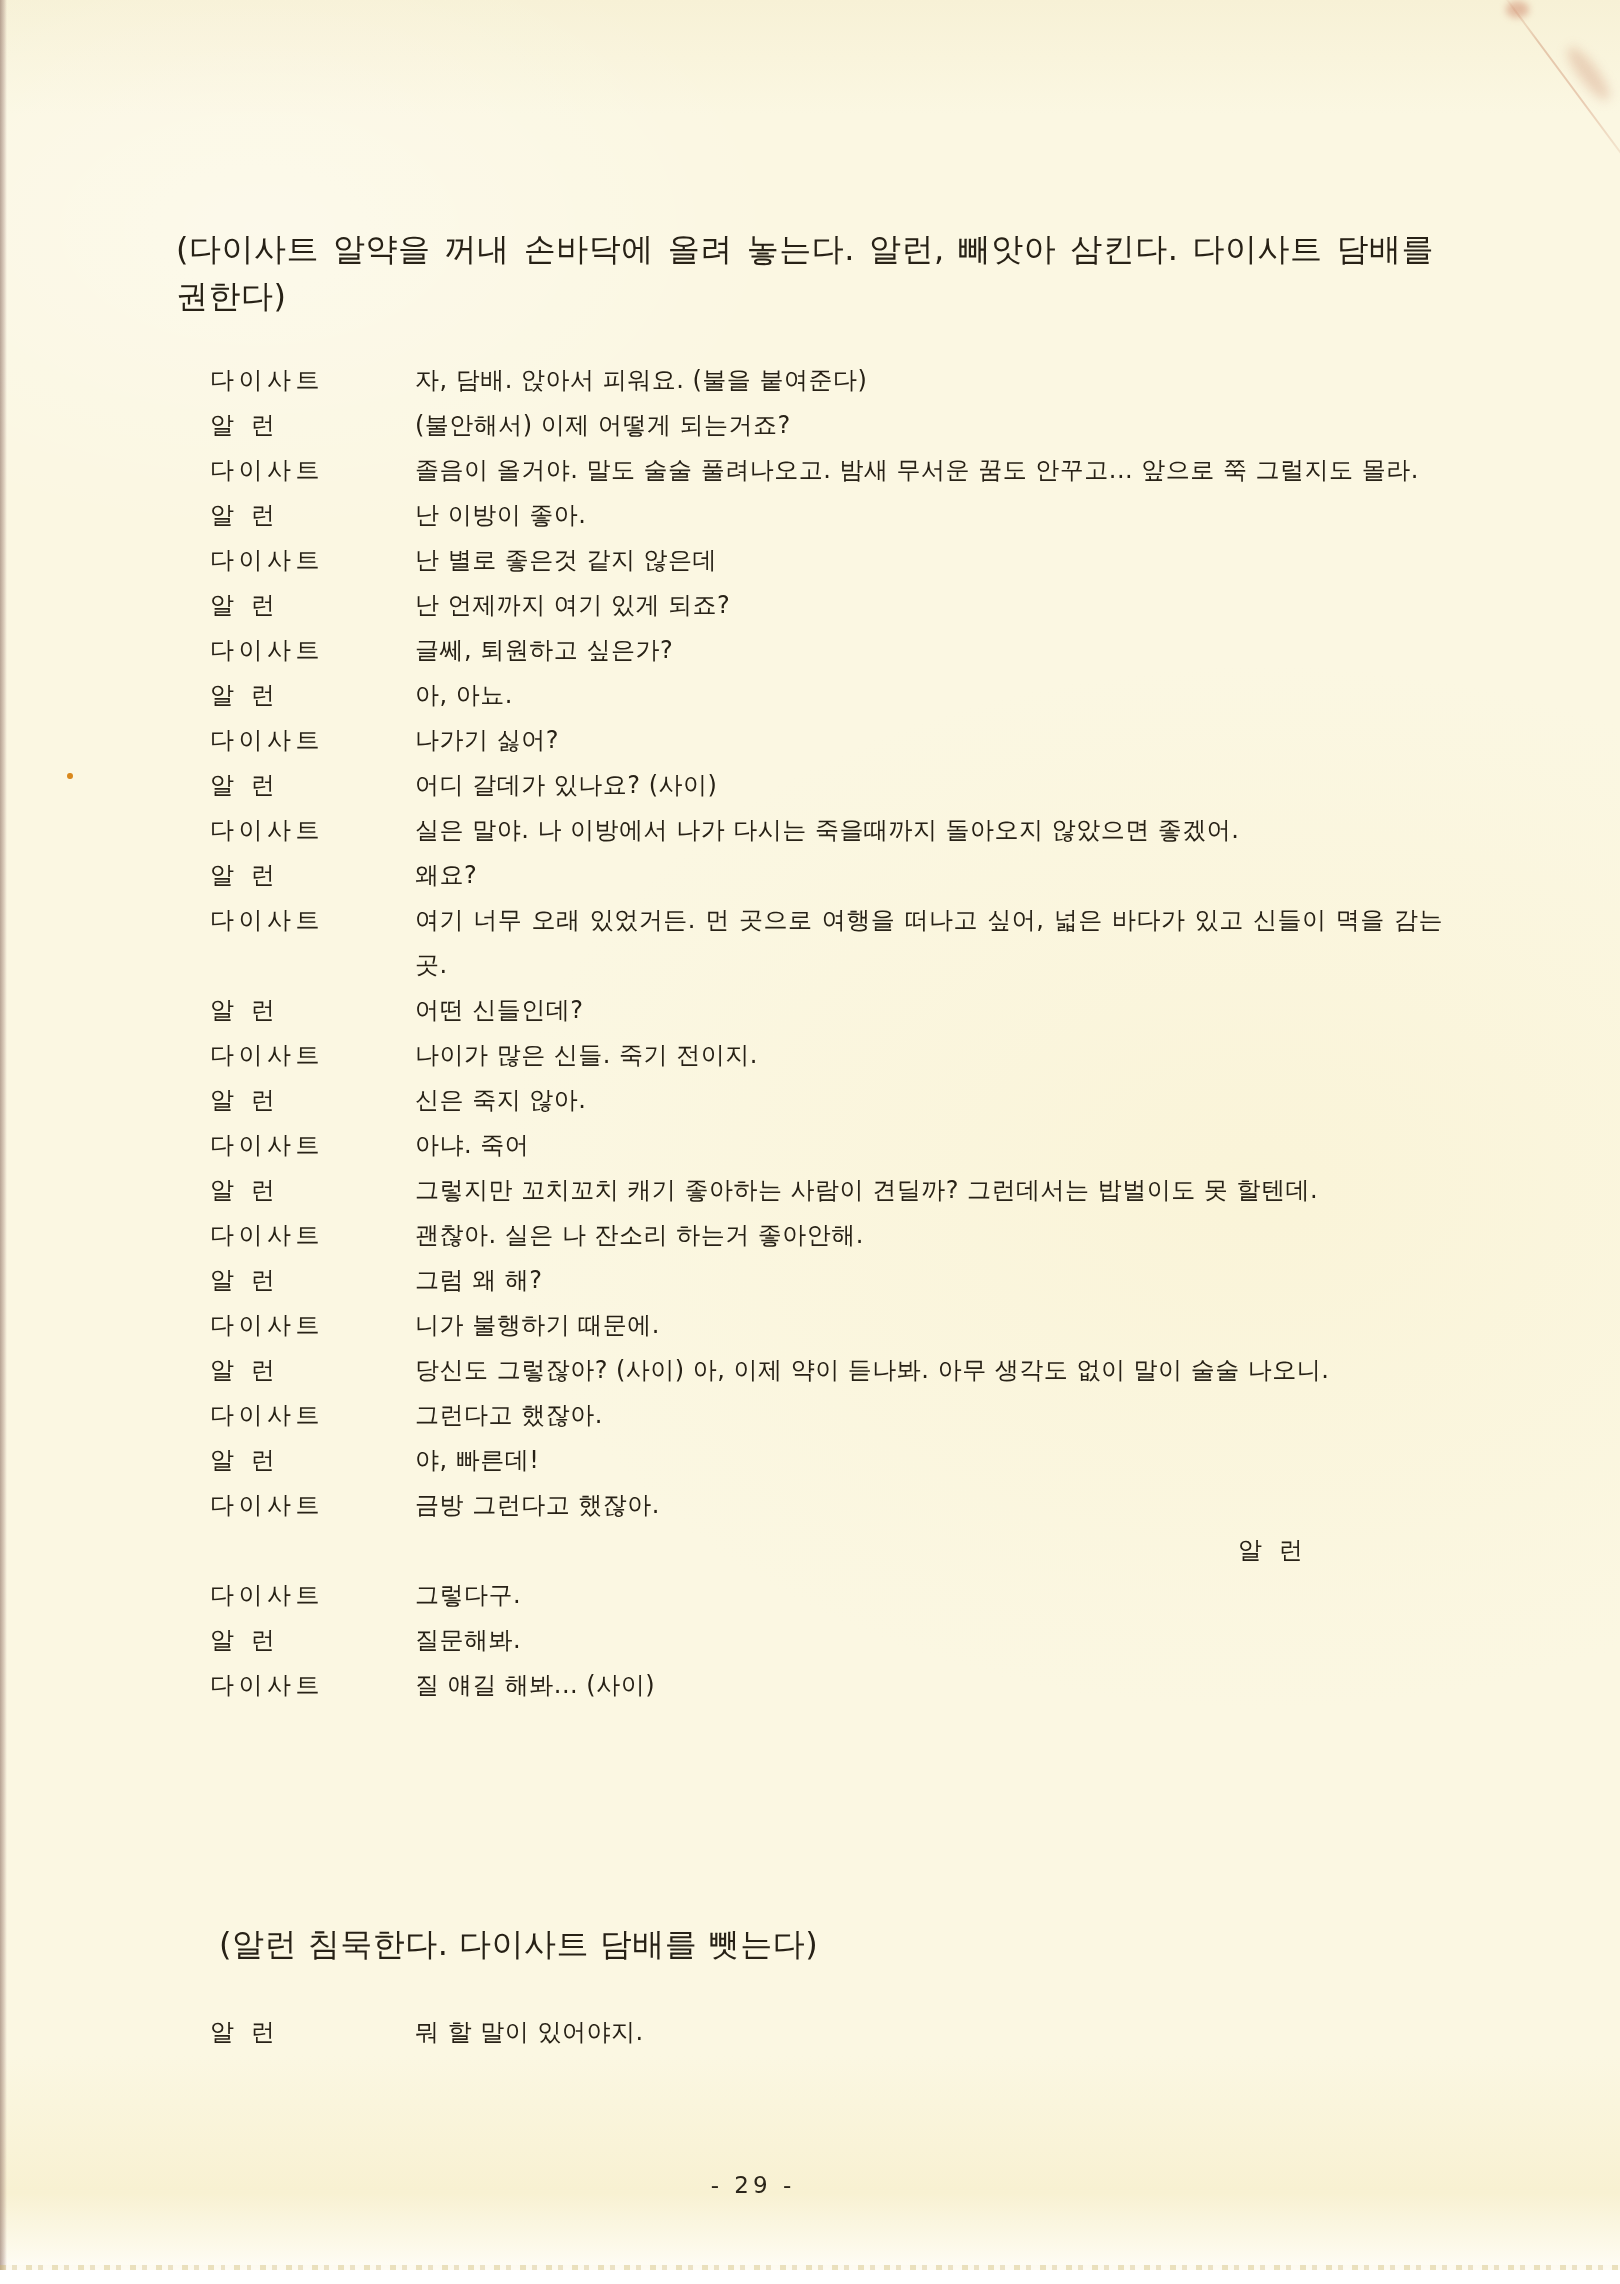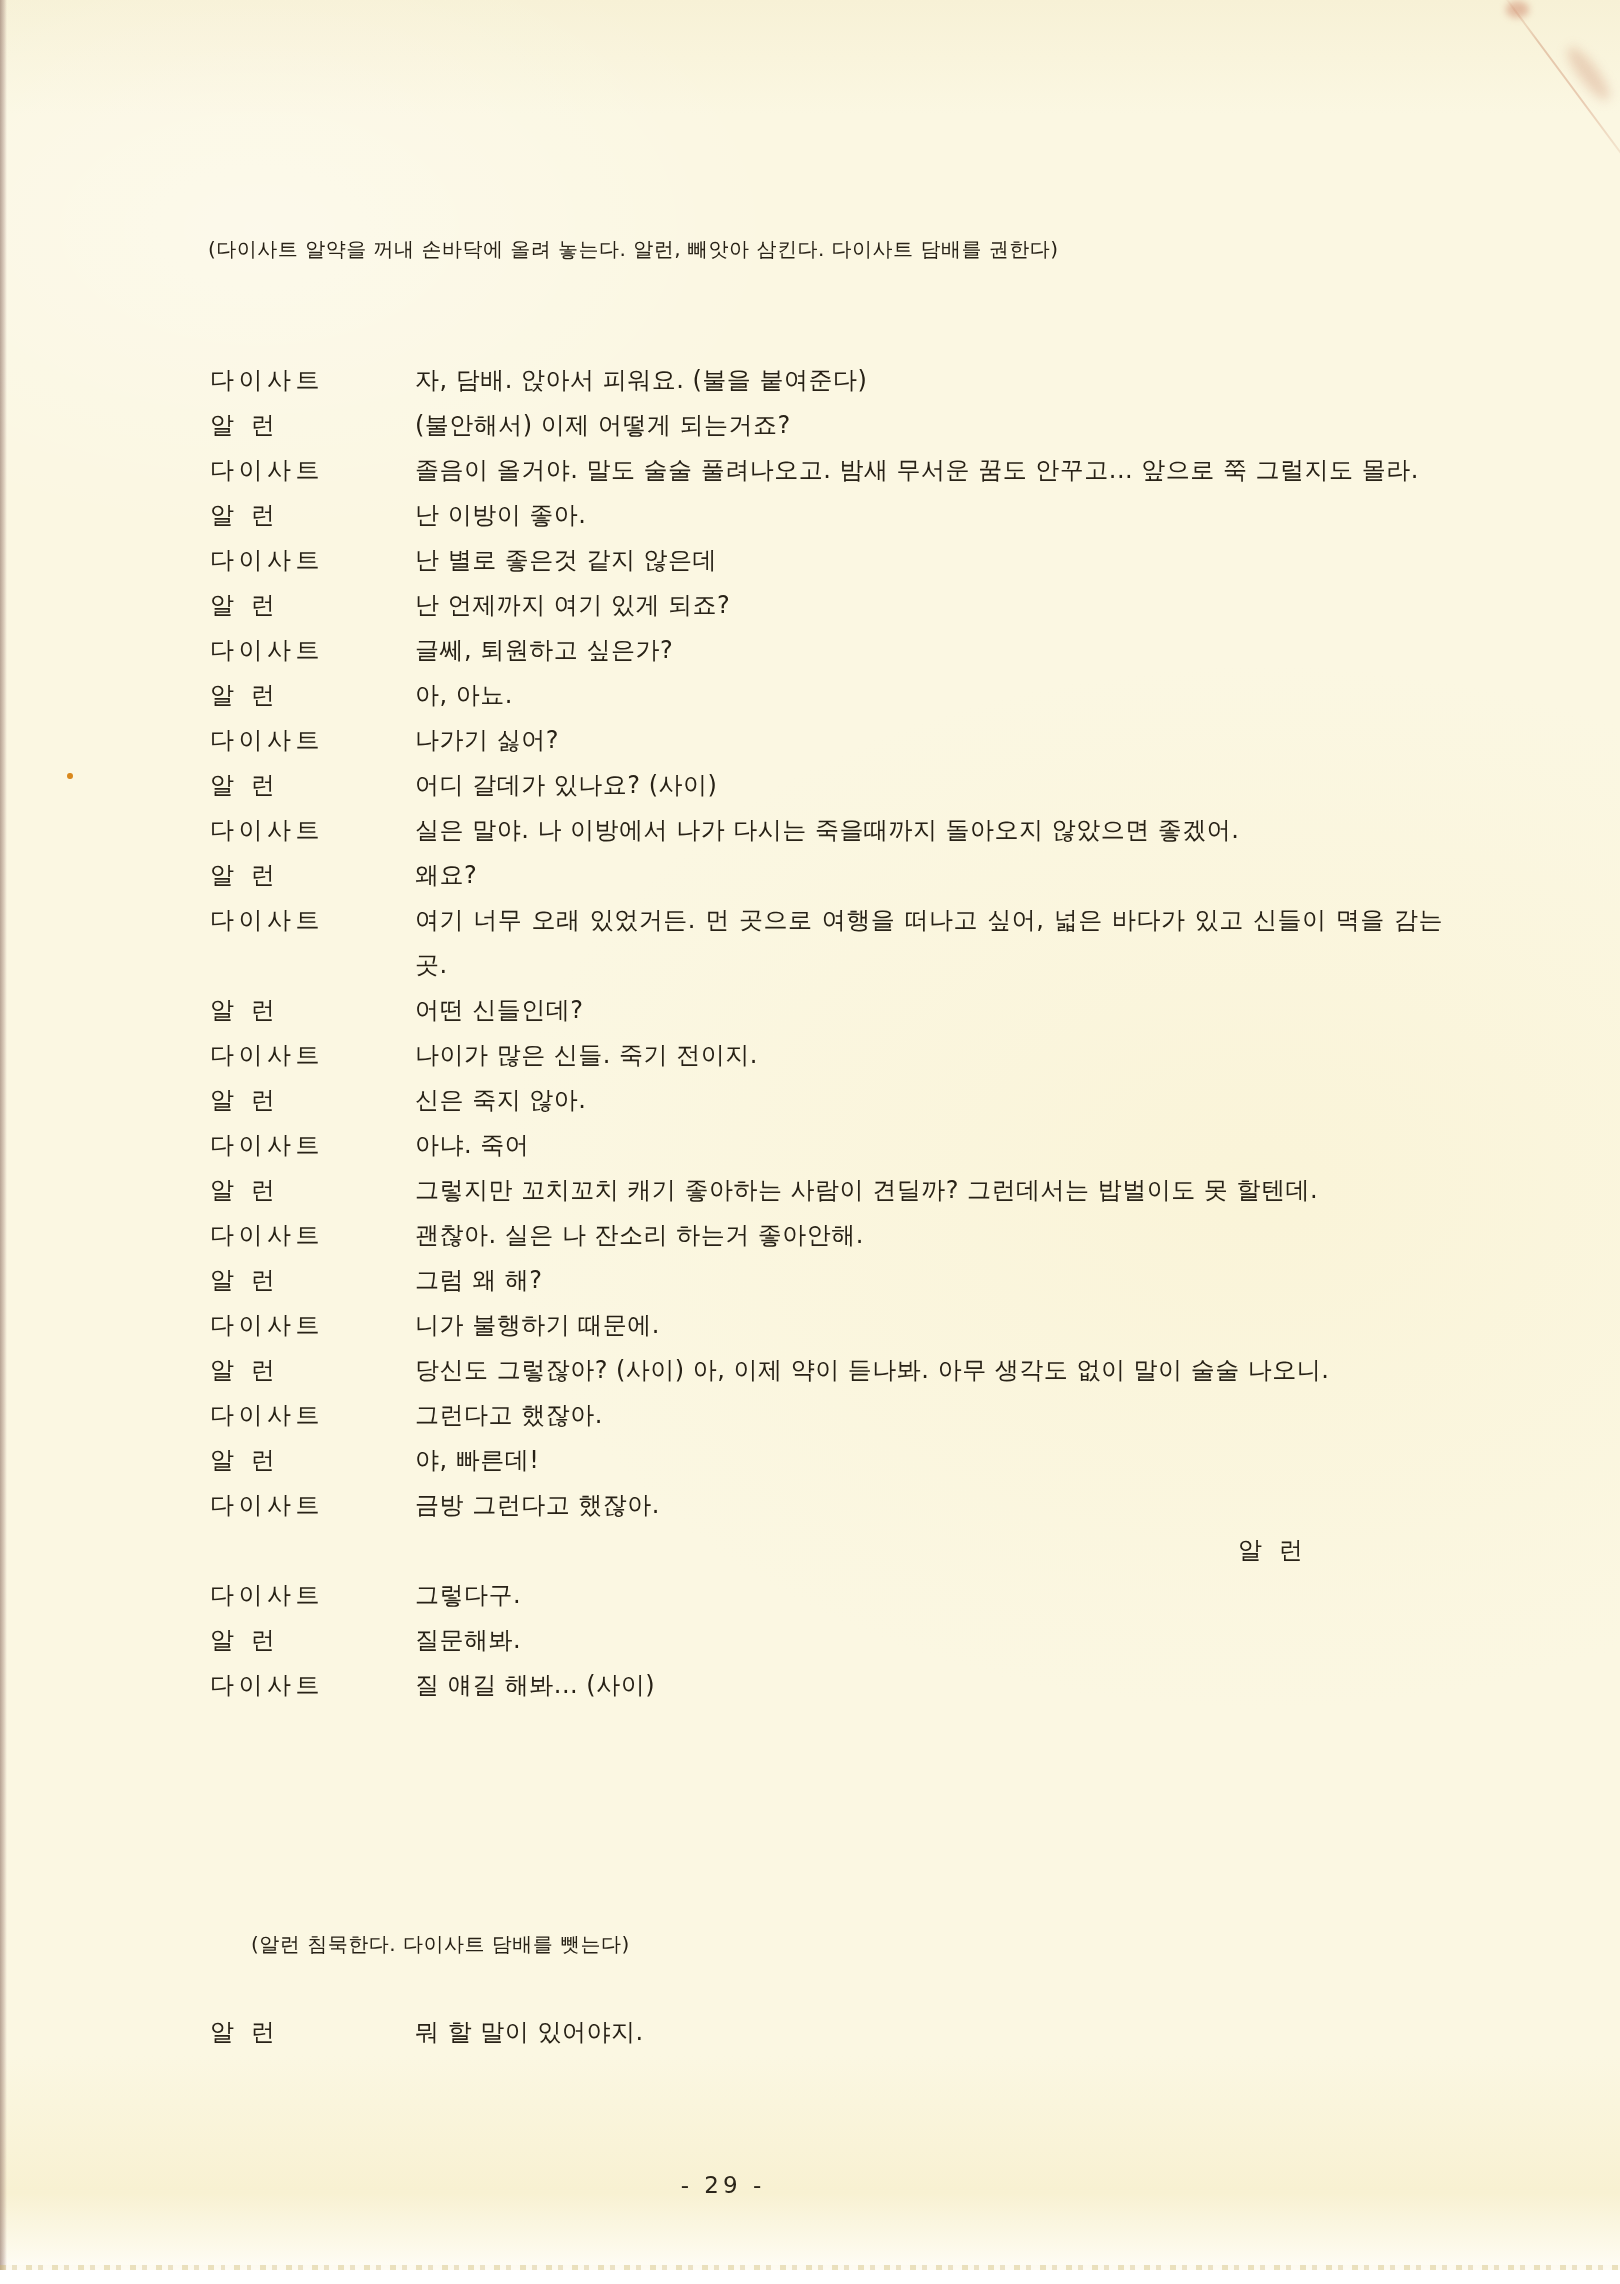--- a/index.html
+++ b/index.html
@@ -47,43 +47,43 @@
     position: absolute; left: 1556px; top: 64px; width: 65px; height: 19px;
     border-radius: 50%; background: rgba(188,108,78,0.26); filter: blur(5.5px);
     transform: rotate(53deg);
   }
   .speck {
     position: absolute; left: 67px; top: 773px; width: 5.5px; height: 6px;
     border-radius: 50%; background: #d9881c;
   }
   
   .stage-direction {
-    position: absolute; left: 208px; width: 1258px;
-    font-size: 20px; line-height: 47px; letter-spacing: 0.5px;
+    position: absolute; left: 176px; width: 1258px;
+    font-size: 32px; line-height: 47px; letter-spacing: 0.5px;
     text-align: justify; word-break: break-all;
   }
   .sd-opening { top: 226px; }
   .sd-closing { top: 1921px; width: 1258px; margin-left: 43px; }
   .dialogue {
     position: absolute; left: 210px; width: 1233px;
     font-size: 24px; line-height: 45px;
   }
   .dialogue-main { top: 358px; }
   .dialogue-closing { top: 2010px; }
   .row { display: flex; align-items: flex-start; justify-content: flex-end; }
   .speaker {
     flex: 0 0 205px; letter-spacing: 4.5px; white-space: nowrap;
     line-height: 45px;
   }
   .line {
     flex: 1 1 auto; text-align: justify; word-break: break-all;
     letter-spacing: 0.5px; line-height: 45px;
   }
   .page-number {
-    position: absolute; left: 623px; top: 2172px; width: 200px;
+    position: absolute; left: 653px; top: 2172px; width: 200px;
     text-align: center; font-size: 23px; letter-spacing: 4px;
     color: #2b251a;
   }
 </style>
 </head>
 <body>
 
 <div class="page">
 
   <div class="stage-direction sd-opening">(다이사트 알약을 꺼내 손바닥에 올려 놓는다. 알런, 빼앗아 삼킨다. 다이사트 담배를 권한다)</div>

